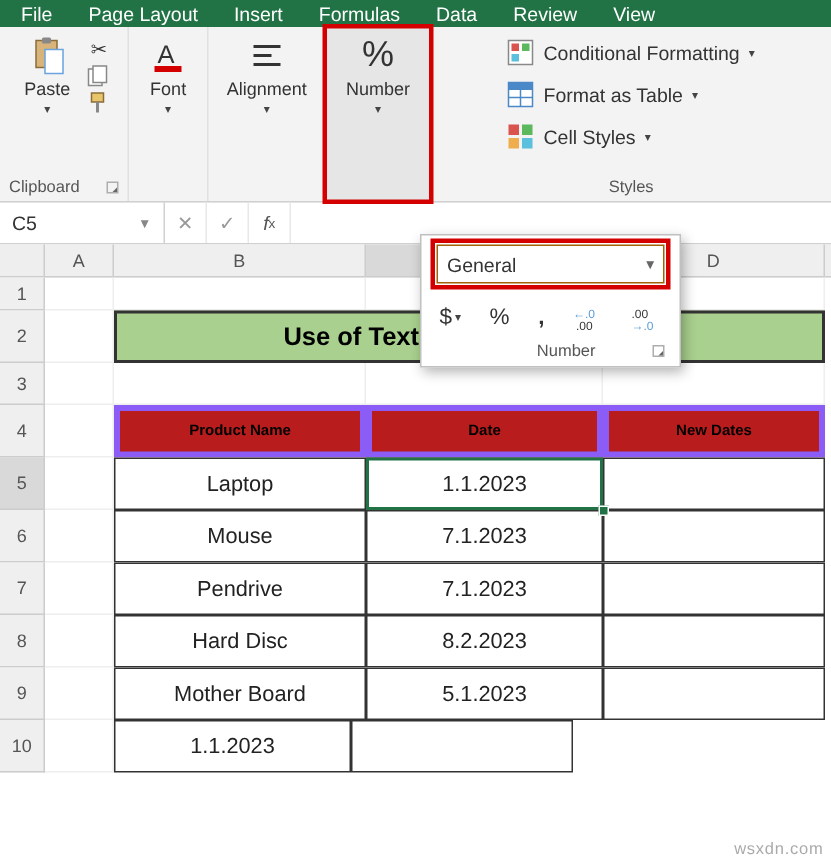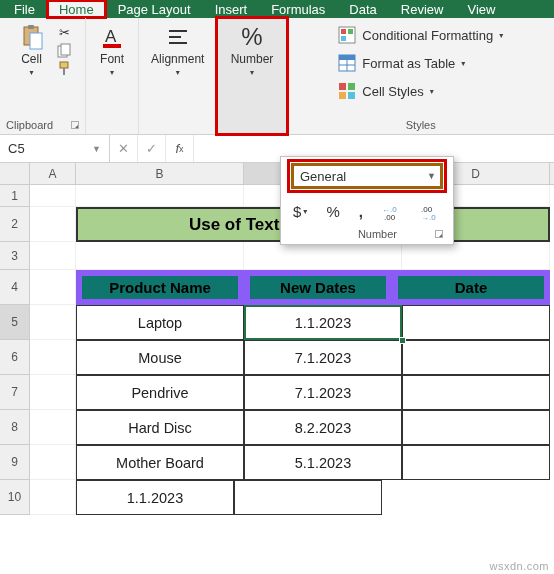--- a/index.html
+++ b/index.html
@@ -22,21 +22,21 @@
 .icon-box { width: 28px; height: 26px; display: flex; align-items: center; justify-content: center; }
 .mini-col { display: flex; flex-direction: column; gap: 2px; padding-top: 4px; }
 .mini-col span { width: 18px; height: 16px; display:flex; align-items:center; justify-content:center; font-size:13px; color:#333;}
 .style-btn { display:flex; align-items:center; gap:6px; font-size:13px; color:#333; padding: 2px 0; }
 .style-btn svg { flex-shrink:0; }
 
 .number-group { background:#e6e6e6; outline:3px solid #d40000; outline-offset:-1px; width:70px; }
 .pct-big { font-size:24px; color:#333; }
 
 .number-popup { position:absolute; top:156px; left:280px; width:174px; background:#fff; box-shadow: 2px 3px 8px rgba(0,0,0,0.3); border:1px solid #c0c0c0; padding:6px 10px 4px; z-index: 50;}
-.combo { border:3px solid #a16207; height:26px; display:flex; align-items:center; padding:0 6px; font-size:13px; color:#333; position:relative; outline:3px solid #d40000; outline-offset:1px;}
+.combo { border:1px solid #a16207; height:26px; display:flex; align-items:center; padding:0 6px; font-size:13px; color:#333; position:relative; outline:3px solid #d40000; outline-offset:1px;}
 .combo .dd { position:absolute; right:4px; font-size:9px; color:#666; }
 .fmt-row { display:flex; gap:12px; align-items:center; margin-top:14px; font-size:15px; color:#333; justify-content:space-between; padding:0 2px;}
 .fmt-btn { display:flex; align-items:center; gap:2px; }
 .dec-img { height:16px; }
 .pop-label { font-size:11px; color:#555; text-align:center; margin-top:8px; display:flex; justify-content:flex-end; align-items:center; gap:38px;}
 
 .fx-bar { display:flex; height:28px; border-bottom:1px solid #d0d0d0; align-items:stretch; font-size:13px; }
 .name-box { width:110px; border-right:1px solid #d0d0d0; display:flex; align-items:center; padding:0 8px; color:#333;}
 .name-box .dd { margin-left:auto; font-size:9px; color:#888;}
 .fx-btn { width:28px; display:flex; align-items:center; justify-content:center; color:#999; border-right:1px solid #e8e8e8;}
@@ -47,58 +47,57 @@
 .ch { border-right:1px solid #ccc; font-size:12px; color:#555; display:flex; align-items:center; justify-content:center; background:#efefef;}
 .ch.corner { width:30px; background:#eee;}
 .row { display:flex; height:35px; }
 .rh { width:30px; background:#efefef; border-right:1px solid #ccc; border-bottom:1px solid #ccc; font-size:12px; color:#555; display:flex; align-items:center; justify-content:center;}
 .cell { border-right:1px solid #eee; border-bottom:1px solid #eee; display:flex; align-items:center; justify-content:center; font-size:14px; color:#222;}
 
 
 .cA{width:46px;} .cB{width:168px;} .cC{width:158px;} .cD{width:148px;}
 
 .title-bar { background:#a9d08e; border:2px solid #333; font-weight:bold; font-size:17px; font-style: normal; display:flex; align-items:center; justify-content:center; height:35px;}
-.tbl-head { background:#0f766e; border:6px solid #8b5cf6; font-weight:bold; font-size:15px; display:flex; align-items:center; justify-content:center;}
+.tbl-head { background:#b91c1c; border:4px solid #8b5cf6; font-weight:bold; font-size:10px; display:flex; align-items:center; justify-content:center;}
 .tbl-cell { border:1.5px solid #333; background:#fff; font-size:14.5px;}
 .row-short{height:22px;}
 .row1{height:28px;}
 
 .sel-outline { position:absolute; border:2px solid #217346; pointer-events:none;}
 .sel-fill{ position:absolute; width:7px; height:7px; background:#217346; border:1px solid #fff;}
 .watermark{position:absolute; right:5px; bottom:2px; font-size:11px; color:#aaa; letter-spacing:0.5px;}
 .rh.sel{background:#d9d9d9;}
 .ch.sel{background:#d9d9d9;}
 </style>
 </head>
 <body>
 
 <div class="tabbar">
   <div class="tab">File</div>
-  <div class="tab active red-box">Home</div>
   <div class="tab">Page Layout</div>
   <div class="tab">Insert</div>
   <div class="tab">Formulas</div>
   <div class="tab">Data</div>
   <div class="tab">Review</div>
   <div class="tab">View</div>
 </div>
 
 <div class="ribbon">
 
   <div class="group">
     <div class="group-inner">
       <div class="big-btn">
         <div class="icon-box">
           <svg width="26" height="28">
               <rect x="5" y="4" width="14" height="18" fill="#d9b47a" stroke="#8a6d3b"></rect>
               <rect x="9" y="2" width="6" height="4" fill="#888" rx="1"></rect>
               <rect x="11" y="10" width="12" height="16" fill="#fff" stroke="#6aa3e0"></rect>
             </svg>
         </div>
-        <span>Cell</span>
+        <span>Paste</span>
         <span class="caret">▾</span>
       </div>
       <div class="mini-col">
         <span>✂</span>
         <span>
             <svg width="15" height="15">
               <rect x="1" y="3" width="9" height="11" fill="#fff" stroke="#888"></rect>
               <rect x="4" y="1" width="9" height="11" fill="#fff" stroke="#888"></rect>
             </svg>
           </span>
@@ -244,22 +243,22 @@
       <div class="cell cA"></div>
       <div class="cell cB"></div>
       <div class="cell cC"></div>
       <div class="cell cD"></div>
     </div>
 
   <div class="row">
       <div class="rh">4</div>
       <div class="cell cA"></div>
     <div class="tbl-head cB">Product Name</div>
+    <div class="tbl-head cC">Date</div>
     <div class="tbl-head cD">New Dates</div>
-    <div class="tbl-head cC">Date</div>
   </div>
 
   <div class="row">
       <div class="rh sel">5</div>
       <div class="cell cA"></div>
     <div class="cell tbl-cell cB">Laptop</div>
     <div class="cell tbl-cell cC">1.1.2023</div>
     <div class="cell tbl-cell cD"></div>
   </div>
   <div class="row">

